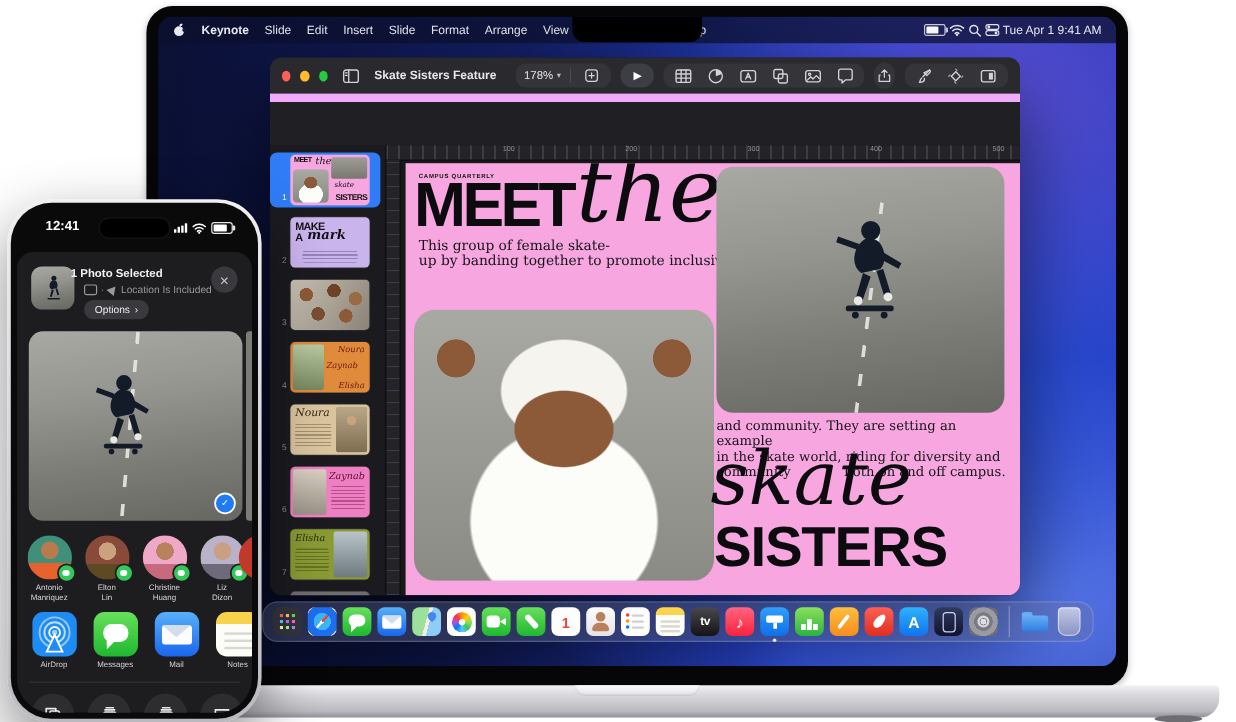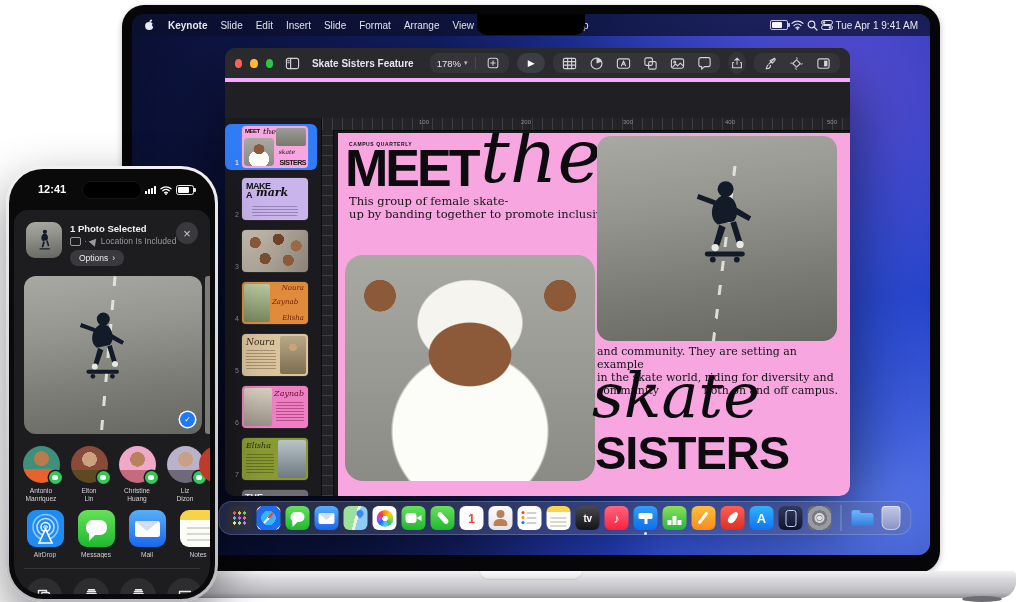--- a/index.html
+++ b/index.html
@@ -31,21 +31,21 @@
   .menubar .app{font-weight:700;}
   .mb-right{margin-left:auto;display:flex;align-items:center;gap:3px;}
   .mb-batt{width:16px;height:8px;border:1px solid rgba(235,235,245,.85);border-radius:2px;position:relative;}
   .mb-batt::before{content:"";position:absolute;left:1px;top:1px;bottom:1px;width:10px;background:#fff;border-radius:1px;}
   .mb-batt::after{content:"";position:absolute;right:-3px;top:2px;width:2px;height:4px;background:rgba(235,235,245,.85);border-radius:0 1px 1px 0;}
   .notch{position:absolute;left:50%;top:0;transform:translateX(-50%);width:108px;height:21px;background:#000;border-radius:0 0 10px 10px;}
 
   
   .kn-window{position:absolute;left:93px;top:34px;width:625px;height:448px;background:#202024;
     border-radius:10px;box-shadow:0 30px 70px rgba(0,0,0,.6);overflow:hidden;display:flex;flex-direction:column;}
-  .kn-titlebar{height:30px;flex:0 0 30px;background:#29292e;border-bottom:4px solid #f0abfc;
+  .kn-titlebar{height:30px;flex:0 0 30px;background:#29292e;border-bottom:7px solid #f0abfc;
     display:flex;align-items:center;padding:0 10px;gap:8px;}
   .tl{width:9px;height:9px;border-radius:50%;}
   .kn-title{font-size:10px;font-weight:700;color:#e6e6ea;margin-left:4px;white-space:nowrap;}
   .pill{display:flex;align-items:center;background:#343439;border-radius:8px;height:20px;padding:0 7px;gap:8px;}
   .zoom-txt{font-size:9.5px;color:#e4e4e8;}
   .caret{font-size:7px;color:#b9b9c0;}
   .psep{width:1px;height:12px;background:#4a4a52;}
   .playbtn{width:34px;height:20px;border-radius:10px;background:#3d3d44;display:flex;align-items:center;justify-content:center;color:#fff;font-size:9px;}
   .icbtn{display:flex;align-items:center;justify-content:center;width:18px;height:18px;}
   .circ{width:22px;height:22px;border-radius:50%;background:#343439;display:flex;align-items:center;justify-content:center;}
@@ -169,21 +169,21 @@
   .p-time{position:absolute;left:24px;top:9px;font-size:11px;font-weight:700;}
   .p-sticons{position:absolute;right:16px;top:11px;display:flex;align-items:center;gap:4px;}
   .sig{display:flex;align-items:flex-end;gap:1px;}
   .sig i{width:2px;background:#fff;border-radius:.5px;display:block;}
   .p-batt{width:16px;height:8px;border:1px solid rgba(255,255,255,.9);border-radius:2.5px;position:relative;}
   .p-batt::before{content:"";position:absolute;left:1px;top:1px;bottom:1px;width:11px;background:#fff;border-radius:1px;}
   .p-batt::after{content:"";position:absolute;right:-3px;top:2px;width:2px;height:4px;background:rgba(255,255,255,.9);border-radius:0 1px 1px 0;}
 
   .sheet{position:absolute;left:0;right:0;top:36px;bottom:0;background:#1d1d1f;border-radius:14px 14px 0 0;}
   .sh-thumb{position:absolute;left:12px;top:12px;width:36px;height:36px;border-radius:9px;overflow:hidden;}
-  .sh-title{position:absolute;left:56px;top:13px;font-size:9.5px;font-weight:700;color:#f2f2f4;}
+  .sh-title{position:absolute;left:45px;top:13px;font-size:9.5px;font-weight:700;color:#f2f2f4;}
   .sh-sub{position:absolute;left:56px;top:26px;display:flex;align-items:center;gap:3px;font-size:8.5px;color:#98989e;}
   .cap-ic{width:9px;height:7px;border:1px solid #98989e;border-radius:2px;position:relative;}
   .loc-ic{width:0;height:0;border-left:4px solid rgba(0,0,0,0);border-right:4px solid rgba(0,0,0,0);border-bottom:7px solid #98989e;transform:rotate(40deg);}
   .opts{position:absolute;left:56px;top:40px;background:#3a3a3e;border-radius:11px;padding:3px 9px;font-size:8.5px;color:#ececf0;display:flex;gap:4px;align-items:center;}
   .sh-close{position:absolute;right:12px;top:12px;width:22px;height:22px;border-radius:50%;background:#3a3a3e;
     display:flex;align-items:center;justify-content:center;font-size:13px;color:#c9c9ce;line-height:1;}
   .road{background:linear-gradient(172deg,#a9a9a3 0%,#95958f 35%,#7e7e78 65%,#676761 100%);position:relative;overflow:hidden;}
   .sh-photo{position:absolute;left:10px;top:66px;width:178px;height:158px;border-radius:12px;}
   .sh-photo2{position:absolute;right:0px;top:66px;width:5px;height:158px;border-radius:3px 0 0 3px;background:#7c7c76;}
   .chk{position:absolute;right:7px;bottom:7px;width:15px;height:15px;border-radius:50%;background:#1f7bf4;

